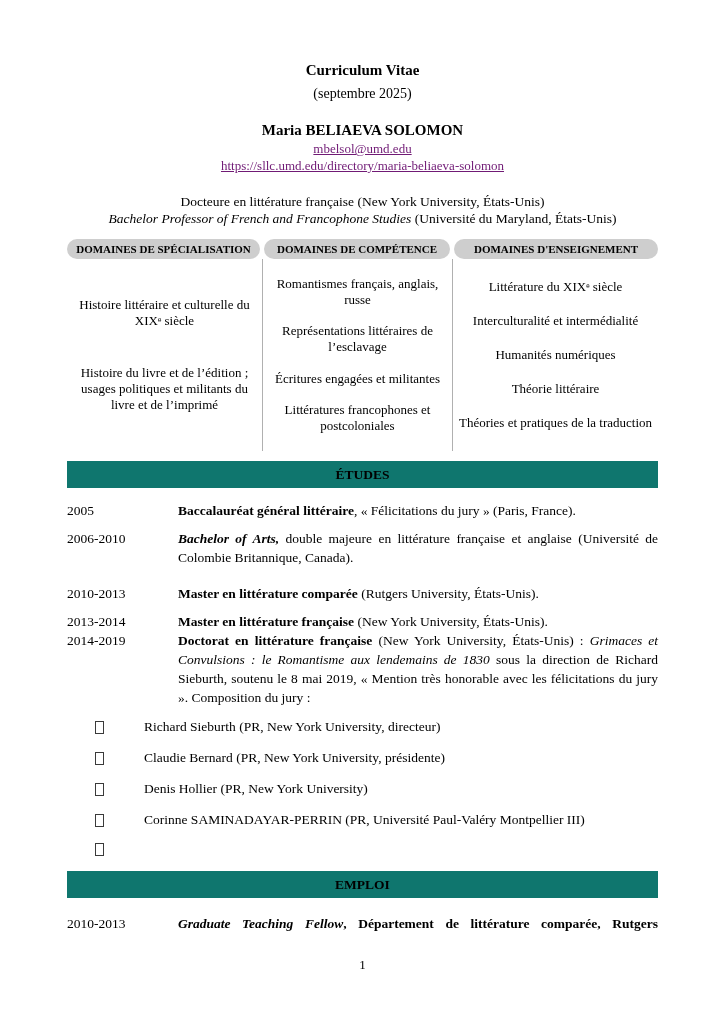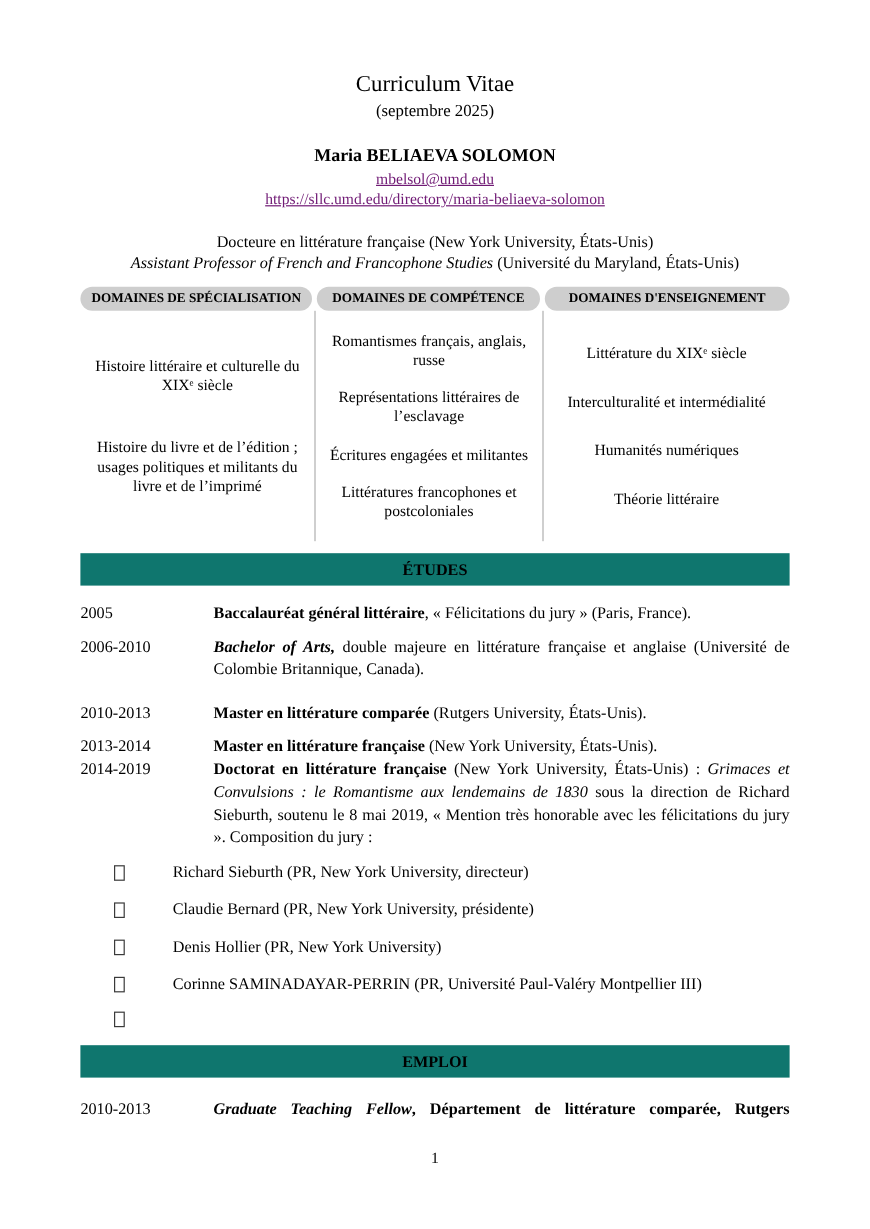--- a/index.html
+++ b/index.html
@@ -5,21 +5,21 @@
   html,body{margin:0;padding:0;}
   body{
     width:725px;height:1024px;overflow:hidden;background:#ffffff;color:#000;
     font-family:"Liberation Serif","DejaVu Serif","DejaVu Sans",serif;
     font-size:13.5px;
   }
   .page{padding:62px 67px 0 67px;width:591px;}
 
   
   .hdr{text-align:center;}
-  .doc-title{font-size:19px;font-weight:normal;line-height:17px;}
+  .doc-title{font-size:15px;font-weight:bold;line-height:17px;}
   .doc-subtitle{font-size:14px;margin-top:6px;line-height:17px;}
   .person-name{font-size:15px;font-weight:bold;margin-top:20px;line-height:17px;}
   .linkline{margin-top:2px;line-height:15px;font-size:13px;}
   .linkline a{color:#701a75;text-decoration:underline;cursor:pointer;}
   .intro{margin-top:20px;line-height:17px;font-size:13.5px;}
   .i{font-style:italic;}
   .b{font-weight:bold;}
   .bi{font-weight:bold;font-style:italic;}
 
   
@@ -72,21 +72,21 @@
 <div class="page">
 
   <div class="hdr">
     <div class="doc-title">Curriculum Vitae</div>
     <div class="doc-subtitle">(septembre 2025)</div>
     <div class="person-name">Maria BELIAEVA SOLOMON</div>
     <div class="linkline"><a>mbelsol@umd.edu</a></div>
     <div class="linkline"><a>https://sllc.umd.edu/directory/maria-beliaeva-solomon</a></div>
     <div class="intro">
       <div>Docteure en littérature française (New York University, États-Unis)</div>
-      <div><span class="i">Assistant Professor of French and Francophone Studies</span><span> (Université du Maryland, États-Unis)</span></div>
+      <div><span class="i">Bachelor Professor of French and Francophone Studies</span><span> (Université du Maryland, États-Unis)</span></div>
     </div>
   </div>
 
   <div class="domains">
     <div class="dcol">
       <div class="dhead">DOMAINES DE SPÉCIALISATION</div>
       <div class="dbody">
           <div>Histoire littéraire et culturelle du XIXᵉ siècle</div>
           <div>Histoire du livre et de l’édition ; usages politiques et militants du livre et de l’imprimé</div>
         </div>
@@ -100,20 +100,21 @@
           <div>Littératures francophones et postcoloniales</div>
         </div>
     </div>
     <div class="dcol">
       <div class="dhead">DOMAINES D'ENSEIGNEMENT</div>
       <div class="dbody">
           <div>Littérature du XIXᵉ siècle</div>
           <div>Interculturalité et intermédialité</div>
           <div>Humanités numériques</div>
           <div>Théorie littéraire</div>
+          <div>Théories et pratiques de la traduction</div>
         </div>
     </div>
   </div>
 
   <div class="banner banner-etudes">ÉTUDES</div>
   <div class="list-etudes">
       <div class="entry">
         <div class="date">2005</div>
         <div class="desc"><span class="b">Baccalauréat général littéraire</span><span class="n">, « Félicitations du jury » (Paris, France).</span></div>
       </div>

